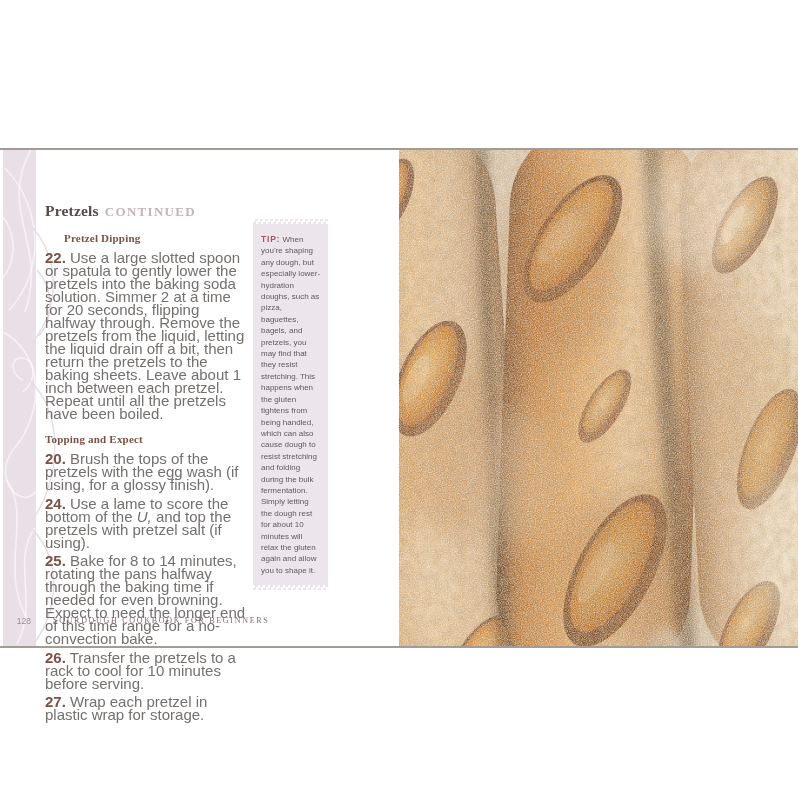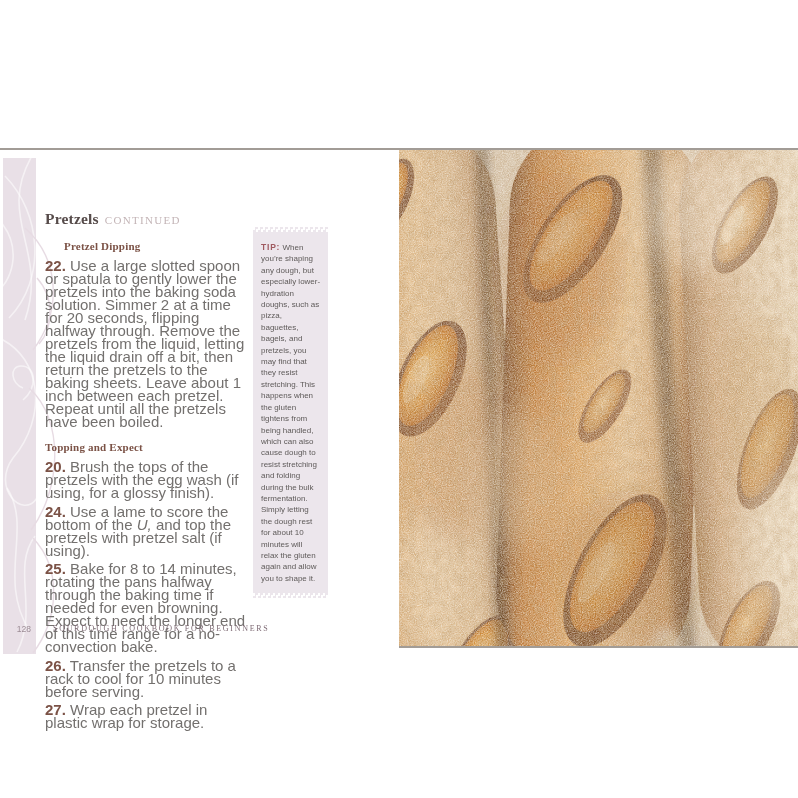--- a/index.html
+++ b/index.html
@@ -2,32 +2,32 @@
 <html><head>
 <meta charset="utf-8">
 <style>
   html,body{margin:0;padding:0;background:#ffffff;}
   body{width:798px;height:798px;position:relative;overflow:hidden;
        font-family:"Liberation Sans",sans-serif;}
 
   
   .spread{position:absolute;left:0;top:148px;width:798px;height:496px;
           background:#ffffff;border-top:2px solid #a29c96;border-bottom:2px solid #a29c96;}
-  .left-page{position:absolute;left:0;top:8px;width:399px;height:496px;background:#fff;}
+  .left-page{position:absolute;left:0;top:0;width:399px;height:496px;background:#fff;}
   .right-page{position:absolute;right:0;top:0;width:399px;height:496px;overflow:hidden;}
 
   
   .ornament{position:absolute;left:3px;top:0;width:70px;height:496px;}
 
   
   .content{position:absolute;left:45px;top:52px;width:204px;}
   .title-row{display:flex;align-items:baseline;gap:6px;margin:0 0 12px 0;}
   .recipe-title{font-family:"Liberation Serif",serif;font-weight:700;font-size:15.5px;
                 color:#564b4a;letter-spacing:.2px;}
-  .continued{font-family:"Liberation Serif",serif;font-weight:400;font-size:11px;
+  .continued{font-family:"Liberation Serif",serif;font-weight:700;font-size:13px;
              color:#c3b4b6;letter-spacing:1.3px;}
   .subhead{font-family:"Liberation Serif",serif;font-weight:700;font-size:11px;
            color:#7b5246;letter-spacing:.2px;margin:13px 0 7px 0;}
   .subhead.first{margin-top:0;margin-left:19px;}
   .step{font-size:15px;line-height:13px;color:#73706e;margin:0 0 5.5px 0;}
   .step .num{font-weight:700;color:#7b5246;}
   .step em{font-style:italic;}
 
   
   .tip{position:absolute;left:253px;top:74px;width:75px;box-sizing:border-box;

